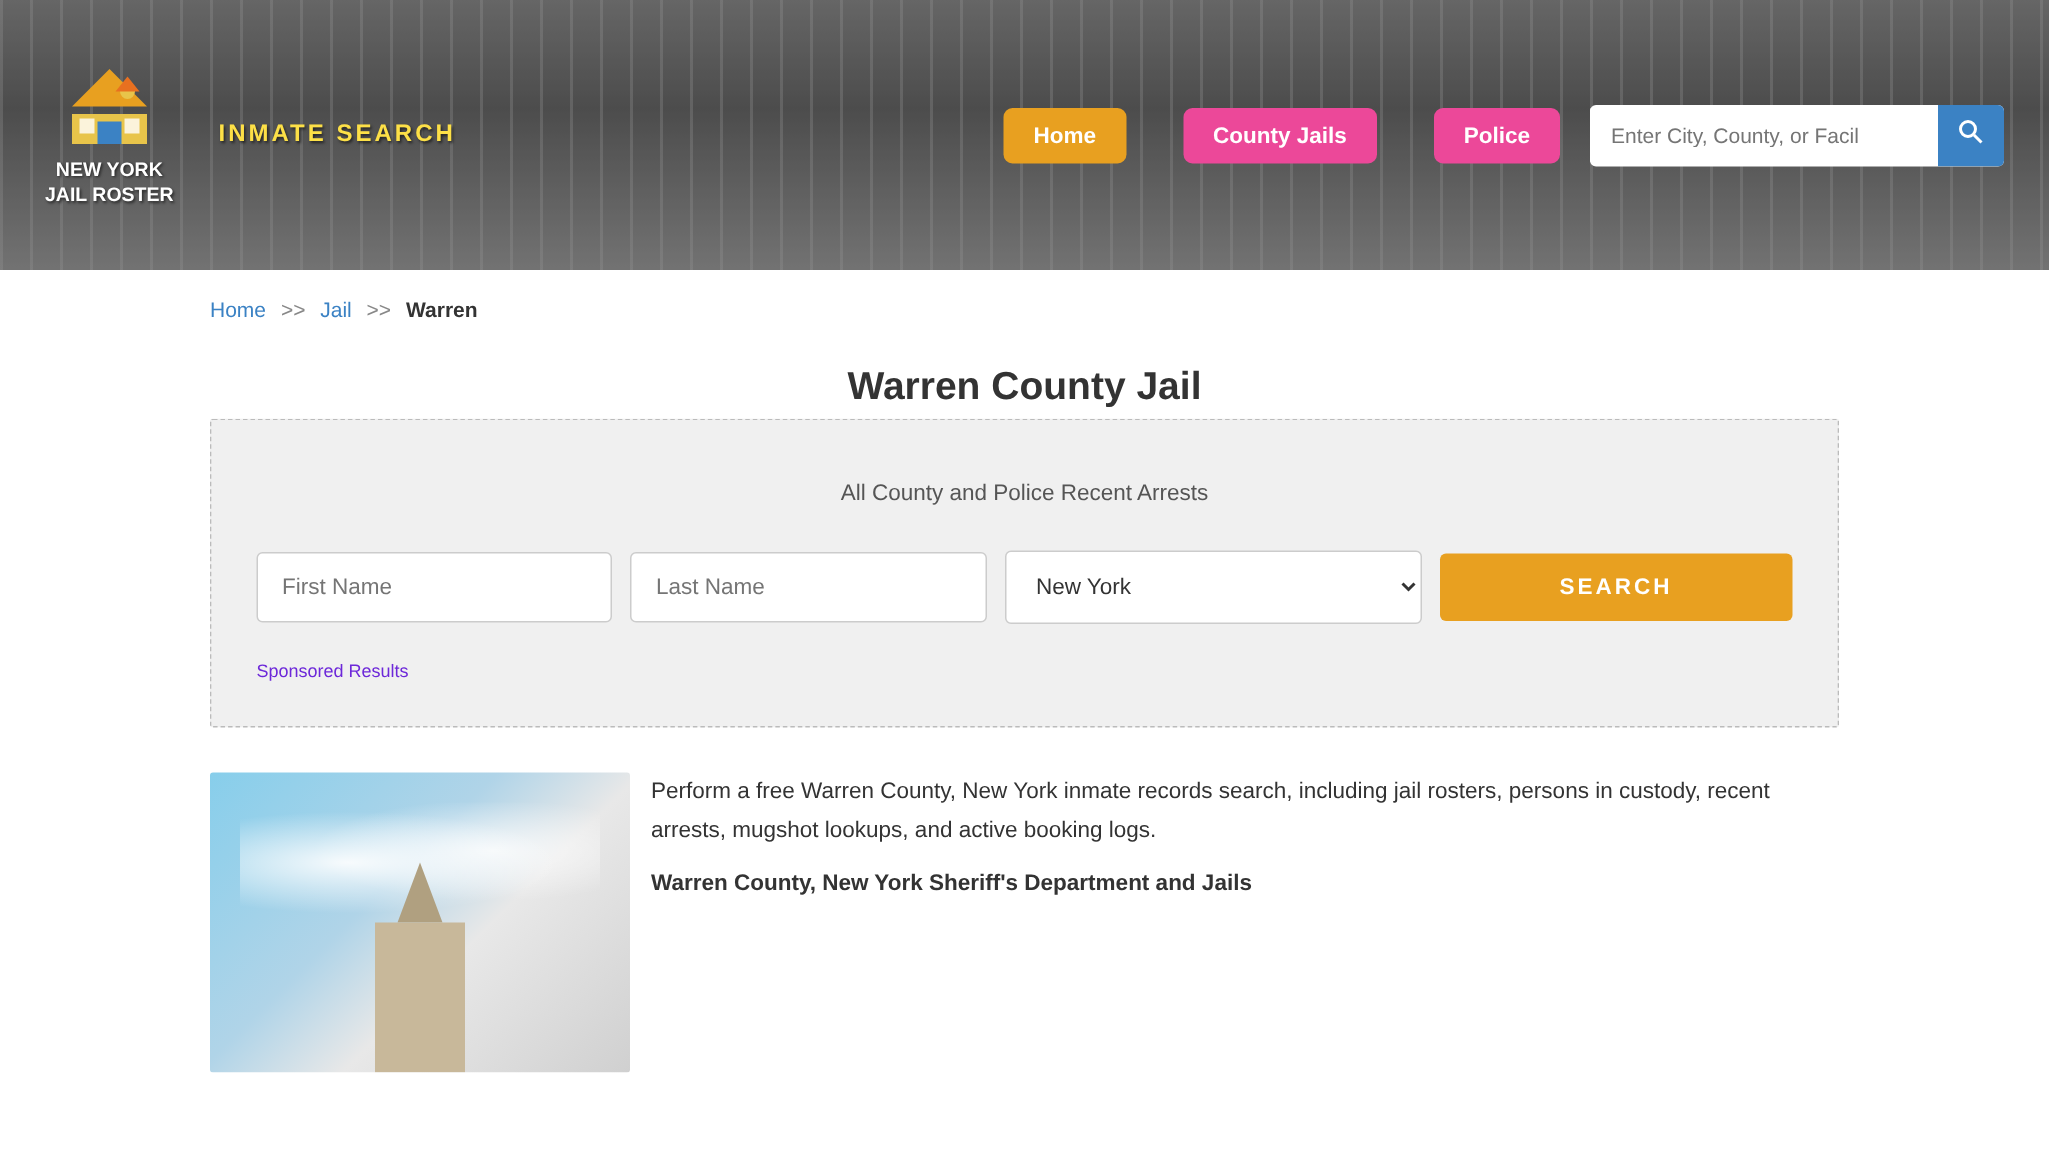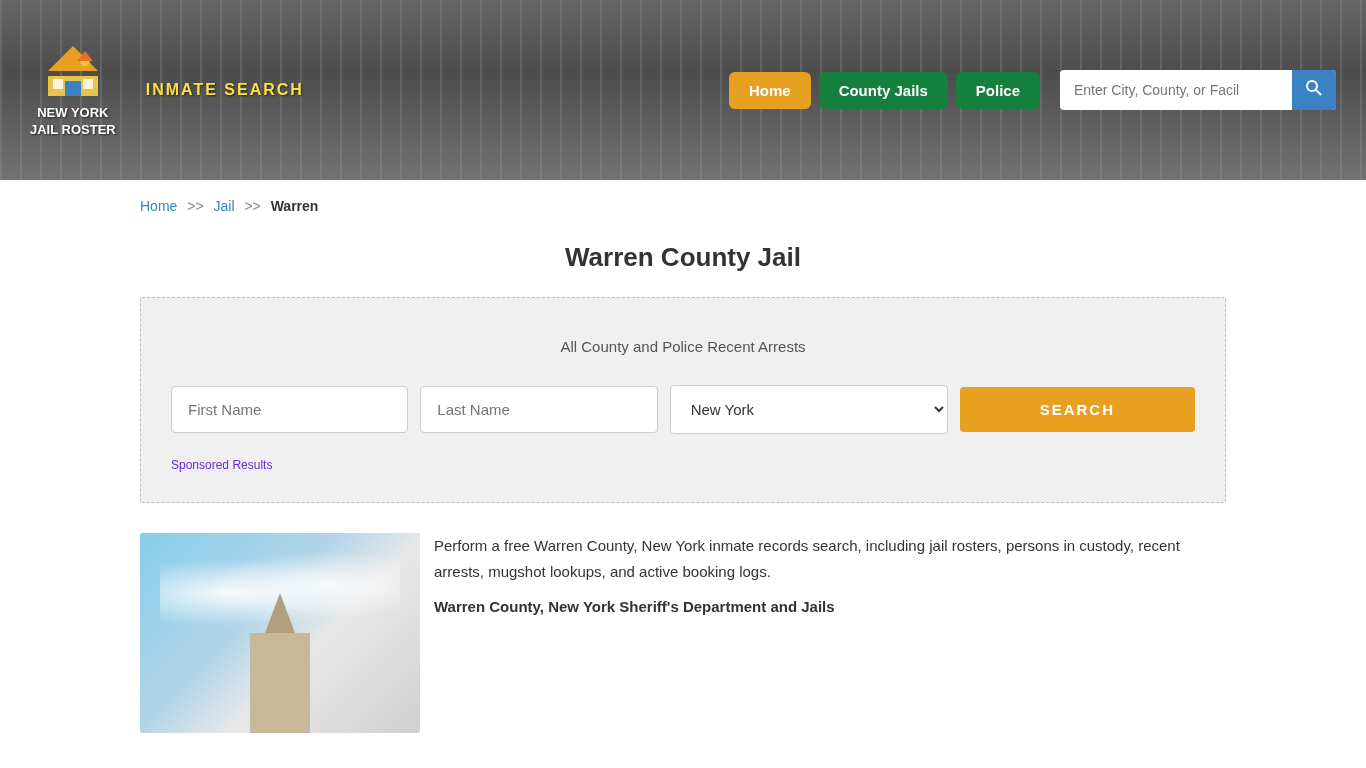--- a/index.html
+++ b/index.html
@@ -81,22 +81,23 @@
       cursor: pointer;
       border: none;
       text-decoration: none;
       display: inline-block;
     }
     .nav-btn-active {
       background: #e8a020;
       color: #fff;
     }
     .nav-btn-inactive {
-      background: #15803d;
-      color: #fff;
+      background: #ec4899;
+      color: #fff;
+      margin-left: 30px;
     }
     .search-area {
       display: flex;
       align-items: center;
       background: #fff;
       border-radius: 4px;
       overflow: hidden;
     }
     .search-input-header {
       border: none;
@@ -127,21 +128,21 @@
     }
     .breadcrumb .sep { margin: 0 6px; color: #888; }
     .breadcrumb .current { font-weight: bold; color: #333; }
 
     
     .page-title {
       text-align: center;
       font-size: 26px;
       font-weight: bold;
       color: #333;
-      margin: 10px 0 24px 0;
+      margin: 10px 0 6px 0;
     }
 
     
     .search-box {
       margin: 0 140px 30px 140px;
       background: #f0f0f0;
       border: 1px dashed #bbb;
       padding: 40px 30px 30px 30px;
       border-radius: 2px;
     }

